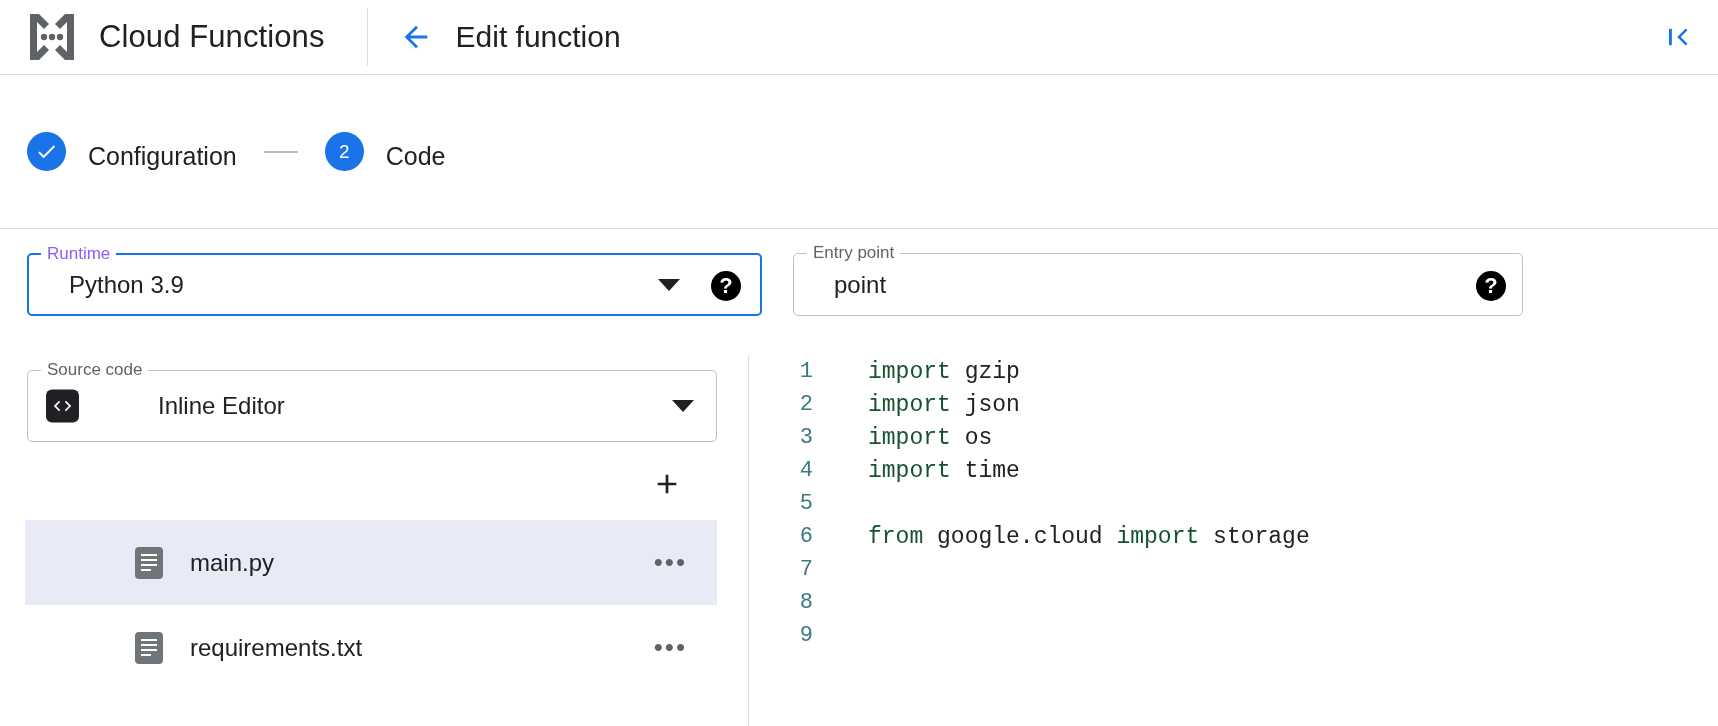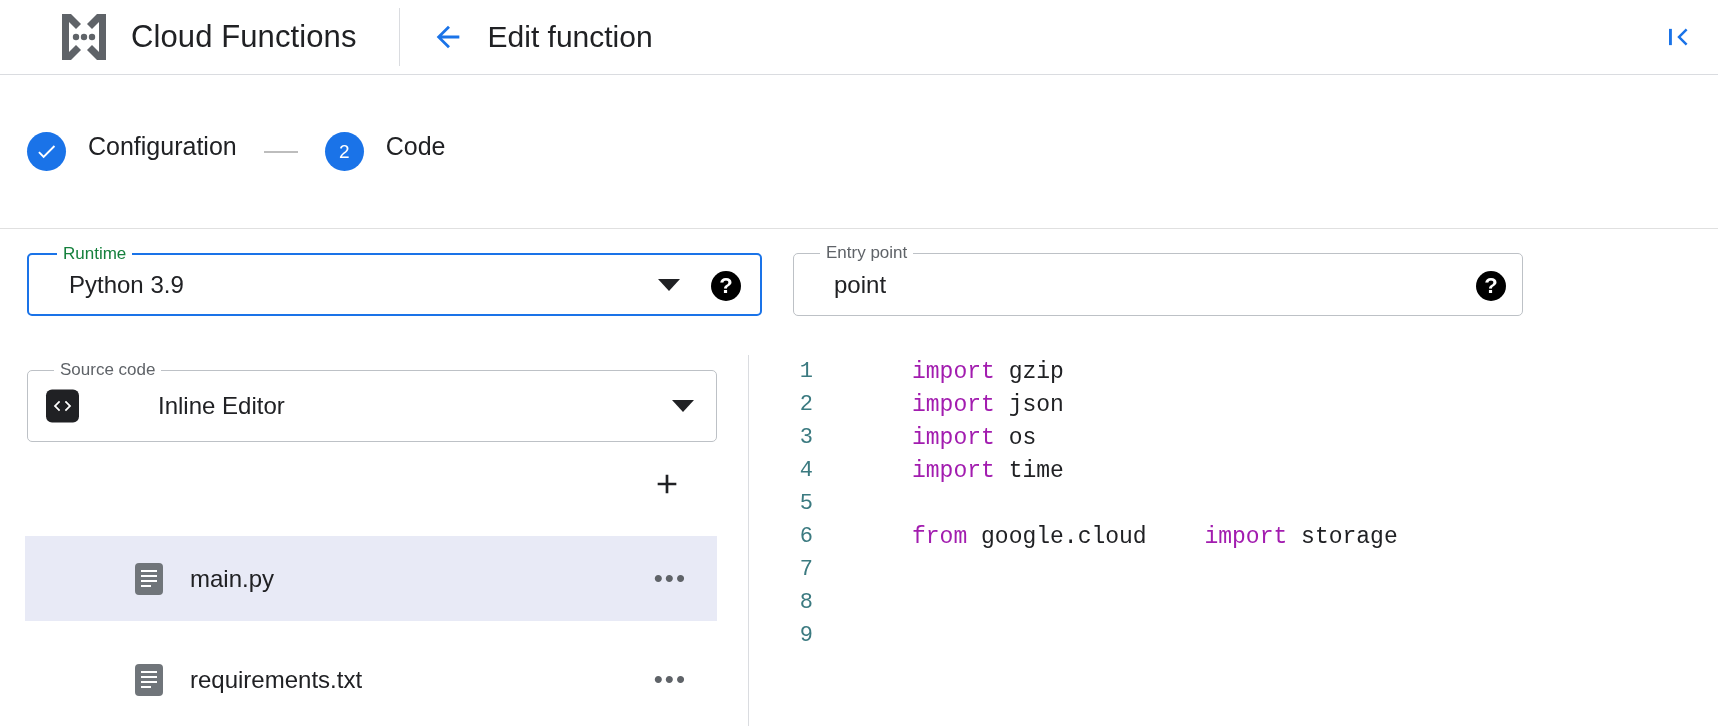--- a/index.html
+++ b/index.html
@@ -8,21 +8,21 @@
     background: #ffffff;
     font-family: "Liberation Sans", sans-serif;
     overflow: hidden;
   }
   .page { position: relative; width: 1718px; height: 726px; background: #fff; }
 
   
   .header {
     position: absolute; left: 0; top: 0; width: 1718px; height: 75px;
     border-bottom: 1px solid #dadce0;
-    display: flex; align-items: center; padding-left: 32px;
+    display: flex; align-items: center;
   }
   .brand { display: flex; align-items: center; padding-left: 25px; }
   .brand-logo { width: 54px; height: 54px; flex: none; }
   .brand-title {
     font-size: 31px; color: #202124; margin-left: 20px;
     font-weight: 400; letter-spacing: .1px; white-space: nowrap;
   }
   .hdr-divider {
     width: 1px; height: 58px; background: #dadce0;
     margin-left: 42px; margin-right: 0px; flex: none;
@@ -42,21 +42,21 @@
     display: flex; align-items: center; justify-content: center;
     border-radius: 50%; cursor: pointer; flex: none;
   }
 
   
   .stepper {
     position: absolute; left: 0; top: 75px; width: 1718px; height: 154px;
     border-bottom: 1px solid #e0e0e0;
     display: flex; align-items: center; padding-left: 27px;
   }
-  .step { display: flex; align-items: flex-start; cursor: pointer; }
+  .step { display: flex; align-items: flex-end; cursor: pointer; }
   .step-circle {
     width: 39px; height: 39px; border-radius: 50%;
     background: #1a73e8; color: #fff;
     display: flex; align-items: center; justify-content: center;
     font-size: 19px; flex: none;
   }
   .step-label { font-size: 25px; color: #202124; margin-left: 22px; white-space: nowrap; }
   .step-sep {
     width: 34px; height: 2px; background: #bdbdbd;
     margin: 0 27px; flex: none;
@@ -65,25 +65,25 @@
   
   .form-row { position: absolute; left: 0; top: 229px; width: 1718px; }
 
   .field {
     position: absolute;
     border: 1px solid #bdc1c6; border-radius: 5px;
     background: #fff;
   }
   .field.focused { border: 2px solid #1a73e8; }
   .field-label {
-    position: absolute; top: -11px; left: 26px;
+    position: absolute; top: -11px; left: 13px;
     background: #fff; padding: 0 6px;
     font-size: 17px; color: #5f6368; white-space: nowrap;
   }
-  .field.focused .field-label { color: #15803d; left: 28px; }
+  .field.focused .field-label { color: #8b5cf6; left: 12px; }
   .field-value {
     position: absolute; left: 20px; top: 50%; transform: translateY(-50%);
     font-size: 24px; color: #202124; white-space: nowrap; margin-left: 20px;
   }
   .caret-down {
     position: absolute; right: 0; top: 50%; transform: translateY(-50%);
     width: 0; height: 0;
     border-left: 11px solid transparent; border-right: 11px solid transparent;
     border-top: 12px solid #202124; cursor: pointer;
   }
@@ -123,21 +123,21 @@
 
   .add-file-btn {
     position: absolute; left: 645px; top: 120px;
     width: 44px; height: 44px; cursor: pointer;
     display: flex; align-items: center; justify-content: center;
   }
 
   .file-list { position: absolute; left: 25px; top: 178px; width: 692px; }
   .file-row {
     height: 85px; display: flex; align-items: center;
-    cursor: pointer; position: relative; margin-top: 16px;
+    cursor: pointer; position: relative;
   }
   .file-row.selected { background: #e8eaf6; }
   .file-icon {
     width: 28px; height: 32px; border-radius: 4px; background: #70757a;
     margin-left: 110px; flex: none; position: relative;
   }
   .file-icon i {
     position: absolute; left: 6px; width: 16px; height: 2px; background: #fff;
     display: block;
   }
@@ -164,21 +164,21 @@
   }
   .code-line {
     height: 33px; display: flex; align-items: center;
     font-size: 23px; white-space: pre;
   }
   .ln {
     width: 70px; text-align: right; color: #3b7a80;
     flex: none; padding-right: 6px; font-size: 22px;
   }
   .code-text { margin-left: 49px; color: #202124; }
-  .kw { color: #a21caf; margin-left: 44px; }
+  .kw { color: #14532d; }
 </style>
 </head>
 <body>
 
 <div class="page">
 
   <div class="header">
     <div class="brand">
       <svg class="brand-logo" viewBox="0 0 54 54">
         <path d="M14 4 L5 4 L5 50 L14 50 L14 43 L12 43 L12 11 L14 11 Z" fill="#5f6368"></path>

